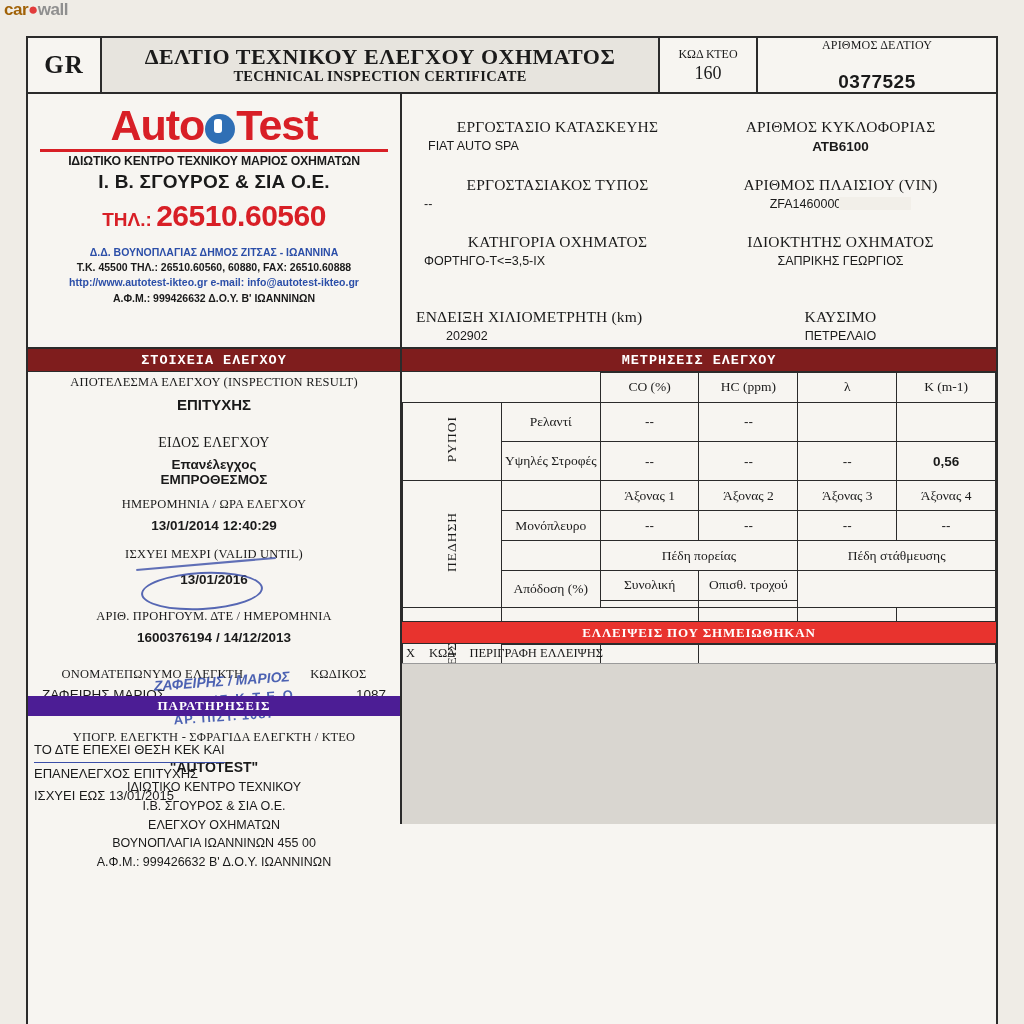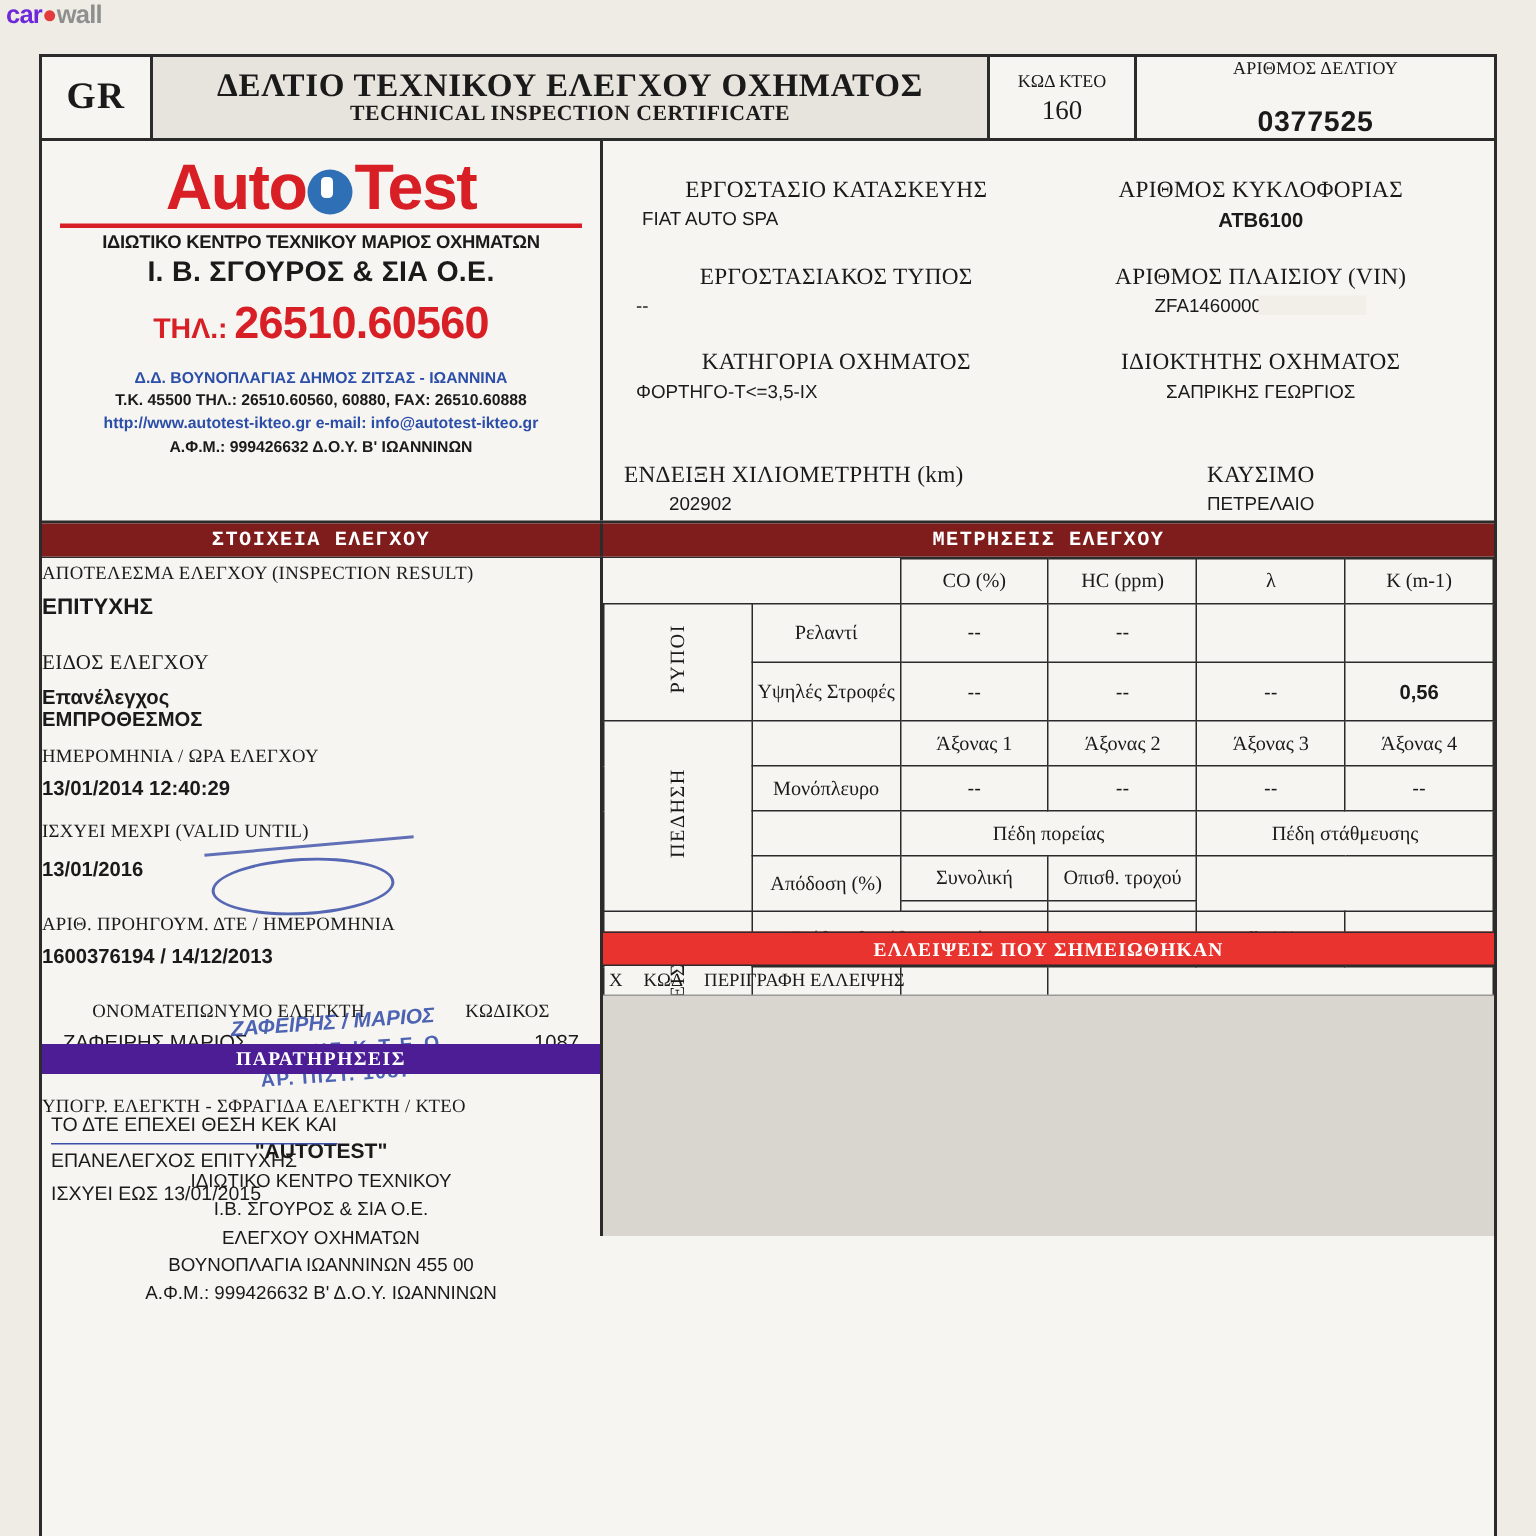--- a/index.html
+++ b/index.html
@@ -13,21 +13,21 @@
   }
   .page{
     position:absolute;left:0;top:0;width:1024px;height:1024px;
     background:#efece6;
   }
   
   .watermark{
     position:absolute;left:4px;top:0px;font-family:"Liberation Sans",sans-serif;
     font-size:17px;font-weight:bold;letter-spacing:-.5px;z-index:50;
   }
-  .watermark .c{color:#6d28d9;}
+  .watermark .c{color:#a16207;}
   .watermark .a{color:#e23b3b;}
   .watermark .w{color:#8f8f8f;}
 
   .doc{
     position:absolute;left:26px;top:36px;width:972px;height:990px;
     background:#f7f5f1;
     border:2px solid #2b2b2b;
     box-sizing:border-box;
   }
   
@@ -81,21 +81,21 @@
   .bar{background:#7f1d1d;color:#fff;font-size:13.5px;font-weight:bold;
        display:flex;align-items:center;justify-content:center;letter-spacing:1px;font-family:Liberation Mono, monospace;}
   .bar.left{width:374px;border-right:2px solid #2b2b2b;}
   .bar.right{flex:1;}
 
   
   .main{display:flex;height:452px;}
   .left{width:374px;border-right:2px solid #2b2b2b;box-sizing:border-box;position:relative;}
   .right{flex:1;position:relative;}
 
-  .lrow{}
+  .lrow{text-align:center;}
   .llab{font-size:14px;letter-spacing:.2px;}
   .llab.small{font-size:12.5px;}
   .lval{font-family:"Liberation Sans",sans-serif;font-weight:bold;font-size:15px;}
   .lval.s{font-size:13.5px;}
   .sp6{height:6px;}
   .sp10{height:10px;}
 
   .ellipse{
     position:absolute;border:2px solid #3a4ea8;border-radius:50%;
     width:118px;height:34px;left:113px;top:200px;transform:rotate(-3deg);opacity:.85;

